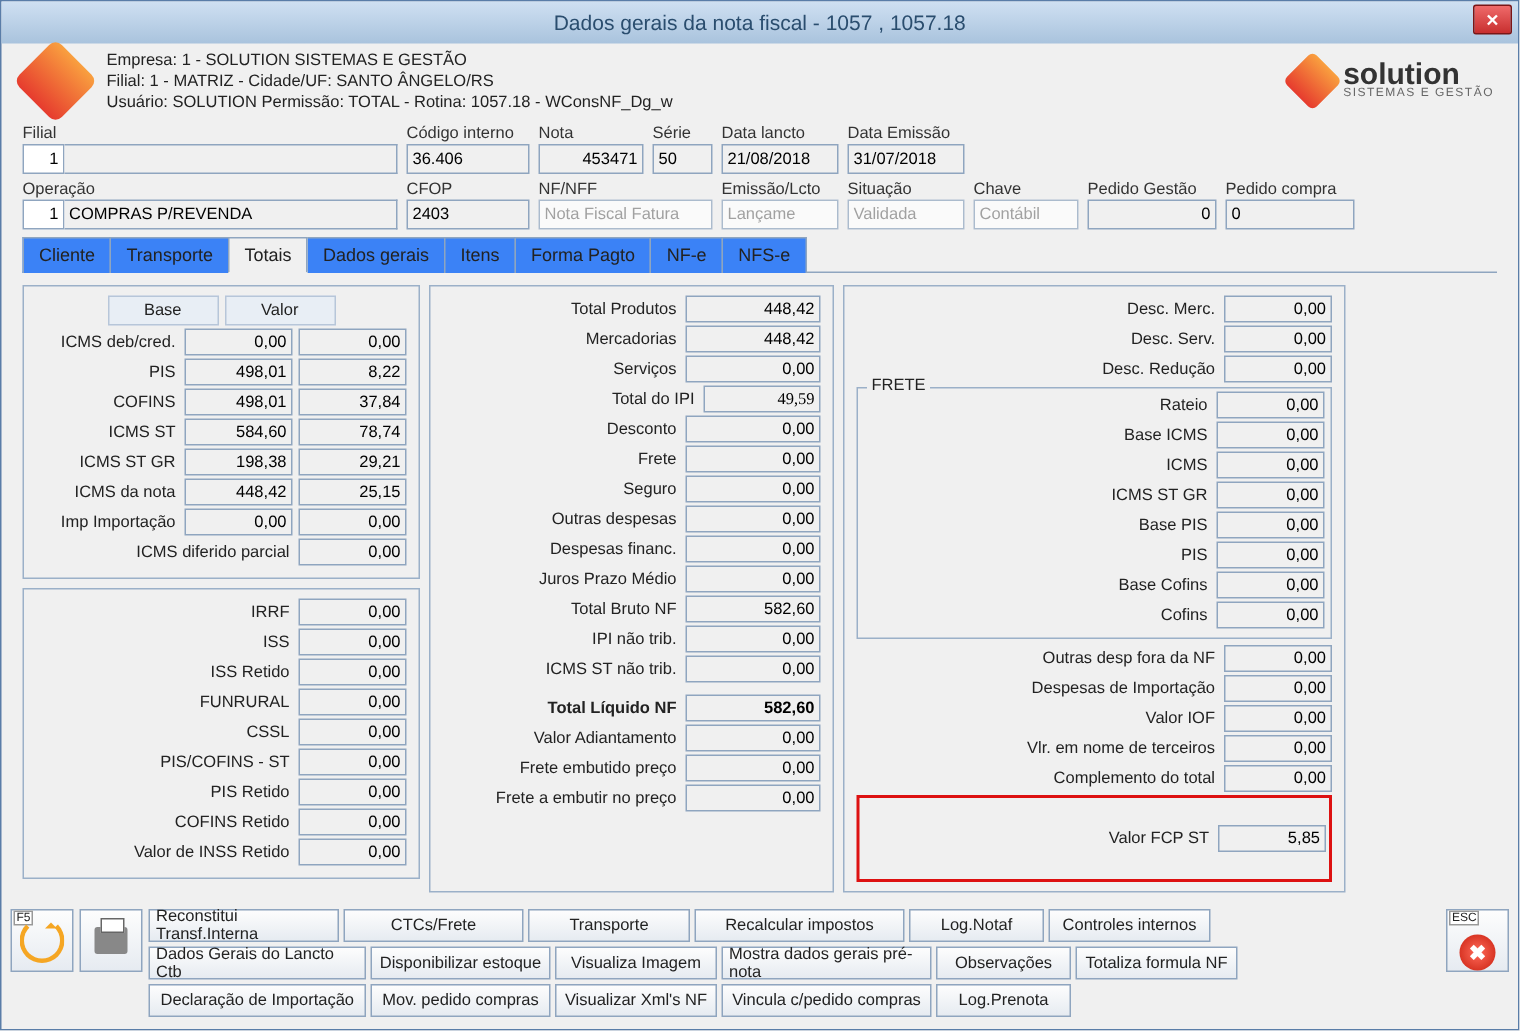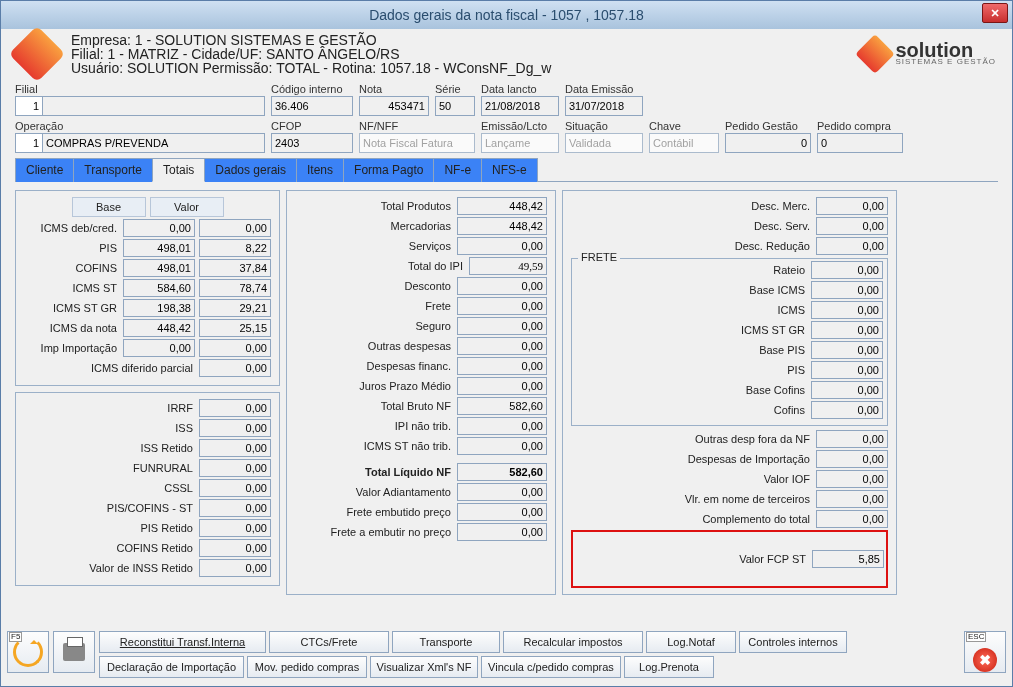--- a/index.html
+++ b/index.html
@@ -2,21 +2,21 @@
 <html><head>
 <meta charset="utf-8">
 <style>
 html,body{margin:0;padding:0;font-family:"Segoe UI",Tahoma,Arial,sans-serif;font-size:11px;color:#222;background:#f0f0f0}
 .window{width:1013px;height:687px;background:#f0f0f0;border:1px solid #5a7da8;position:relative;box-sizing:border-box}
 .titlebar{height:28px;background:linear-gradient(#cfe0f2,#a9c3dd);display:flex;align-items:center;justify-content:center;position:relative;color:#2a4d6e;font-size:14px}
 .titlebar .winbtns{position:absolute;right:4px;top:2px;display:flex;gap:2px}
 .winbtn{width:24px;height:18px;background:linear-gradient(#ef6a6a,#c82f2f);border:1px solid #7a1616;border-radius:2px;display:flex;align-items:center;justify-content:center;color:#fff;font-weight:bold;font-size:11px}
 .header{display:flex;align-items:center;padding:4px 16px 8px 16px;gap:8px}
 .logo-left{width:40px;height:40px;transform:rotate(45deg);background:linear-gradient(#f9a03f,#e63b2e);border-radius:6px;margin-right:6px}
-.hdrtxt{line-height:14px;font-size:14px;color:#222}
+.hdrtxt{line-height:14px;font-size:11px;color:#222}
 .logo-right{margin-left:auto;display:flex;align-items:center;gap:6px}
 .logo-right .cube{width:28px;height:28px;transform:rotate(45deg);background:linear-gradient(#f9a03f,#e63b2e);border-radius:4px}
 .logo-right .brand{font-size:20px;font-weight:600;color:#333;line-height:14px}
 .logo-right .sub{font-size:8px;color:#666;letter-spacing:1px}
 .form{padding:0 14px}
 .row{display:flex;gap:6px;margin-bottom:4px}
 .fld{display:flex;flex-direction:column}
 .fld label{font-size:11px;color:#333;margin-bottom:1px}
 .fld input,.fld select{height:20px;border:1px solid #8fa5bf;background:#fff;font-size:11px;padding:0 3px;box-sizing:border-box}
 .fld input[readonly]{background:#f0f0f0}
@@ -418,26 +418,34 @@
   <div class="toolbar">
     <div class="iconbtn">
       <span class="tag">F5</span>
       <div class="refresh"></div>
     </div>
     <div class="iconbtn">
       <div class="printer"></div>
     </div>
     <div class="toolgrid" id="toolgrid">
         <div class="toolrow">
-          <div class="btn" style="width: 167px; text-decoration: underline;">Reconstitui Transf.Interna</div>
+          <div class="btn" style="width: 127px;">Reconstitui Transf.Interna</div>
           <div class="btn" style="width: 120px;">CTCs/Frete</div>
           <div class="btn" style="width: 108px;">Transporte</div>
           <div class="btn" style="width: 140px;">Recalcular impostos</div>
           <div class="btn" style="width: 90px;">Log.Notaf</div>
           <div class="btn" style="width: 108px;">Controles internos</div>
+        </div>
+        <div class="toolrow">
+          <div class="btn" style="width: 145px;">Dados Gerais do Lancto Ctb</div>
+          <div class="btn" style="width: 120px;">Disponibilizar estoque</div>
+          <div class="btn" style="width: 108px;">Visualiza Imagem</div>
+          <div class="btn" style="width: 140px;">Mostra dados gerais pré-nota</div>
+          <div class="btn" style="width: 90px;">Observações</div>
+          <div class="btn" style="width: 108px;">Totaliza formula NF</div>
         </div>
         <div class="toolrow">
           <div class="btn" style="width: 145px;">Declaração de Importação</div>
           <div class="btn" style="width: 120px;">Mov. pedido compras</div>
           <div class="btn" style="width: 108px;">Visualizar Xml's NF</div>
           <div class="btn" style="width: 140px;">Vincula c/pedido compras</div>
           <div class="btn" style="width: 90px;">Log.Prenota</div>
         </div>
       </div>
     <div class="escbtn">

